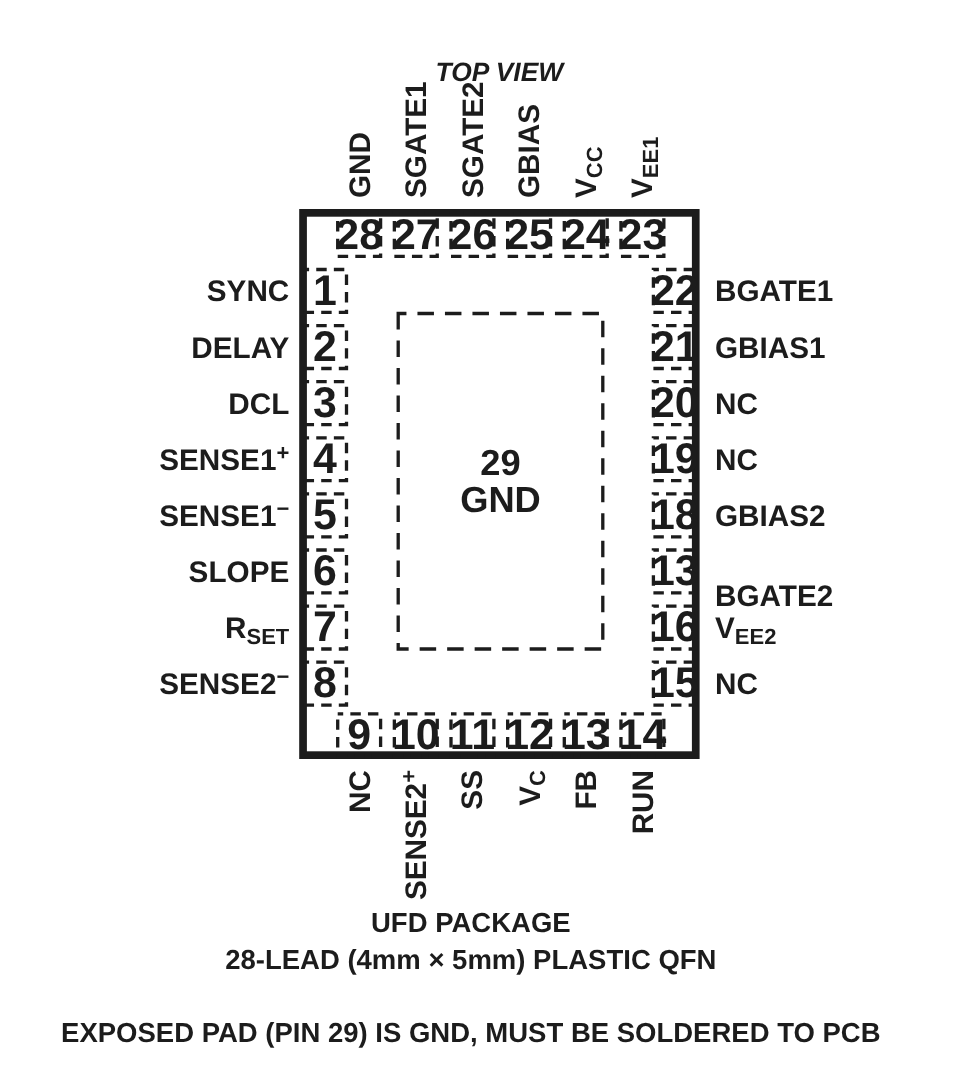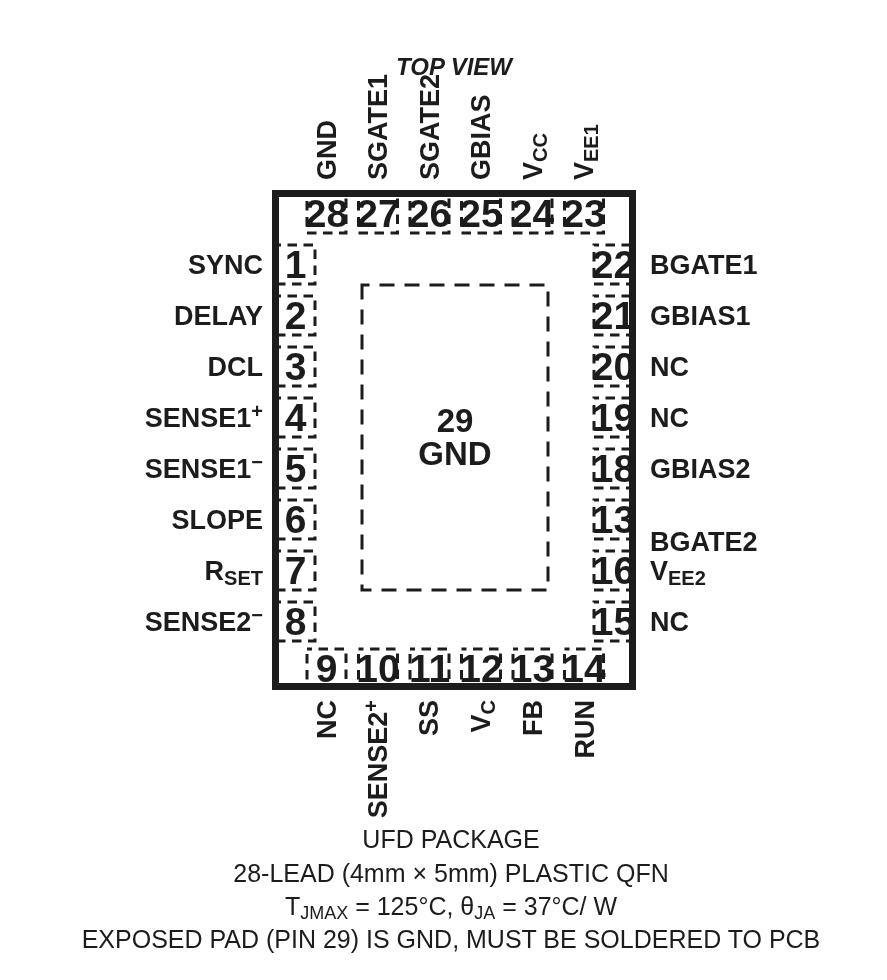--- a/index.html
+++ b/index.html
@@ -42,22 +42,22 @@
     transform:rotate(-90deg);
   }
 
   .epad-text {
     position:absolute; left:455px; top:437px; transform:translate(-50%,-50%);
     text-align:center; font-size:33px; font-weight:700; line-height:33px;
     white-space:nowrap;
   }
 
   .footer-line {
-    position:absolute; left:451px; transform:translateX(-50%);
-    font-size:25px; font-weight:400; line-height:30px; white-space:nowrap;
+    position:absolute; left:428px; transform:translateX(-50%);
+    font-size:25px; font-weight:700; line-height:30px; white-space:nowrap;
   }
   .footer-line sub { font-size:18px; vertical-align:-4px; line-height:0; }
   .f1 { top:824px; } .f2 { top:858px; } .f3 { top:891px; } .f4 { top:924px; }
 
   svg .outline { fill:none; stroke:#1c1c1c; stroke-width:7; }
   svg .pad    { fill:none; stroke:#1c1c1c; stroke-width:3;
                 stroke-dasharray:9.5 6.5; stroke-dashoffset:4.5; }
   svg .epad   { fill:none; stroke:#1c1c1c; stroke-width:3;
                 stroke-dasharray:15 10; stroke-dashoffset:7.5; }
 </style>
@@ -169,16 +169,15 @@
   <div class="pin-label v-bottom" style="right:368.5px;top:700px"><span>FB</span></div>
   <div class="pin-label v-bottom" style="right:317px;top:700px"><span>RUN</span></div>
 
   <div class="epad-text">
     <div>29</div>
     <div>GND</div>
   </div>
 
   <div class="footer-line f1">UFD PACKAGE</div>
   <div class="footer-line f2">28-LEAD (4mm × 5mm) PLASTIC QFN</div>
-  <div class="footer-line f3"><span>T</span><sub>JMAX</sub><span> = 125°C, θ</span><sub>JA</sub><span> = 37°C/ W</span></div>
   <div class="footer-line f4">EXPOSED PAD (PIN 29) IS GND, MUST BE SOLDERED TO PCB</div>
 
 </div>
 
 </body></html>

